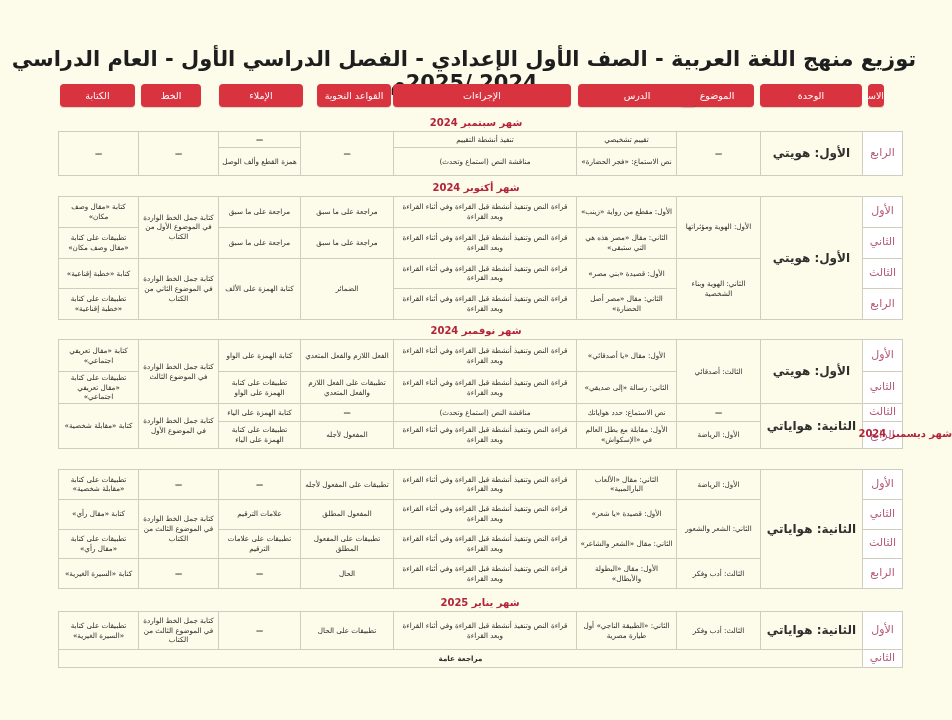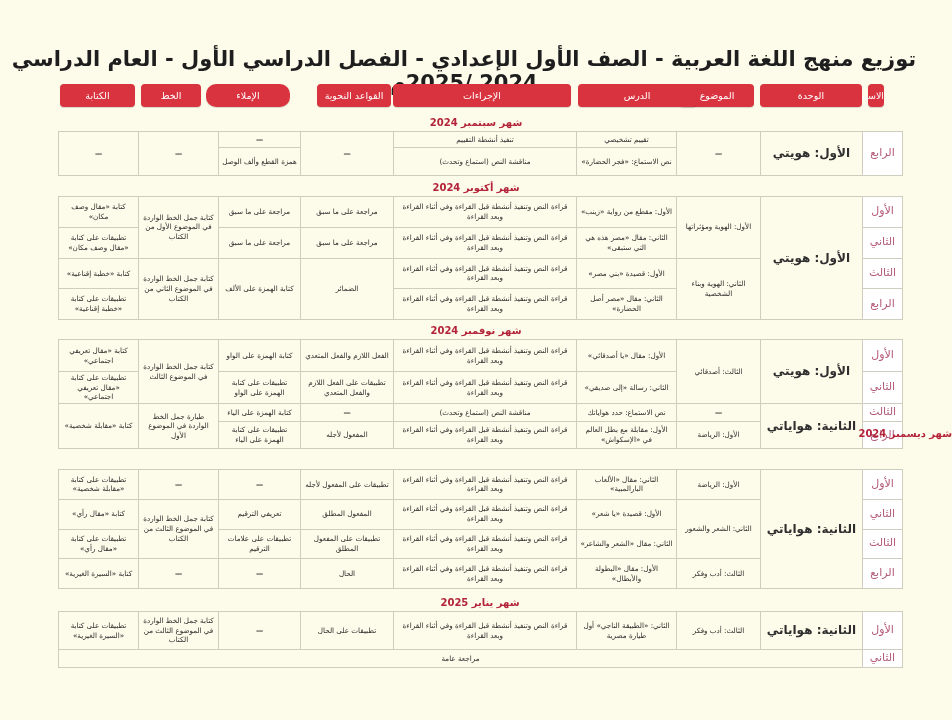--- a/index.html
+++ b/index.html
@@ -47,35 +47,35 @@
     overflow: hidden;
   }
   table.sched td.week {
     background: #fff;
     color: #b45a7a;
     font-size: 11px;
   }
   table.sched td.unit { font-weight: bold; font-size: 12px; }
   .dash { font-weight: bold; font-size: 9px; }
   .review {
-    font-size: 10px; font-weight: normal; letter-spacing: 1px; margin-left: 36px;
+    font-size: 10px; font-weight: bold; letter-spacing: 1px; margin-left: 36px;
   }
 </style>
 </head>
 <body>
 
 <div class="title">توزيع منهج اللغة العربية - الصف الأول الإعدادي - الفصل الدراسي الأول - العام الدراسي 2024 /2025م</div>
 
 <div class="hdr" style="left:868px;width:16px;">الاسبوع</div>
 <div class="hdr" style="left:760px;width:102px;">الوحدة</div>
 <div class="hdr" style="left:680px;width:74px;">الموضوع</div>
 <div class="hdr" style="left:578px;width:118px;">الدرس</div>
 <div class="hdr" style="left:393px;width:178px;">الإجراءات</div>
 <div class="hdr" style="left:317px;width:74px;">القواعد النحوية</div>
-<div class="hdr" style="left:206px;width:84px;border-radius:10px;">الإملاء</div>
+<div class="hdr" style="left:219px;width:84px;">الإملاء</div>
 <div class="hdr" style="left:141px;width:60px;">الخط</div>
 <div class="hdr" style="left:60px;width:75px;">الكتابة</div>
 
 <div class="month" style="top:117px;">شهر سبتمبر 2024</div>
 <table class="sched" style="top:131px;height:45px;">
   <colgroup>
     <col style="width:40px">
       <col style="width:102px">
       <col style="width:84px">
       <col style="width:100px">
@@ -191,21 +191,21 @@
     <td>تطبيقات على كتابة «مقال تعريفي اجتماعي»</td>
   </tr>
   <tr style="height:14px;">
     <td class="week">الثالث</td>
     <td class="unit" rowspan="2">الثانية: هواياتي</td>
     <td class="dash">—</td>
     <td>نص الاستماع: حدد هواياتك</td>
     <td>مناقشة النص (استماع وتحدث)</td>
     <td class="dash">—</td>
     <td>كتابة الهمزة على الياء</td>
-    <td rowspan="2">طيارة جمل الخط الواردة في الموضوع الأول</td>
+    <td rowspan="2">كتابة جمل الخط الواردة في الموضوع الأول</td>
     <td rowspan="2">كتابة «مقابلة شخصية»</td>
   </tr>
   <tr>
     <td class="week">الرابع</td>
     <td>الأول: الرياضة</td>
     <td>الأول: مقابلة مع بطل العالم في «الإسكواش»</td>
     <td>قراءة النص وتنفيذ أنشطة قبل القراءة وفي أثناء القراءة وبعد القراءة</td>
     <td>المفعول لأجله</td>
     <td>تطبيقات على كتابة الهمزة على الياء</td>
   </tr>
@@ -236,21 +236,21 @@
     <td class="dash">—</td>
     <td class="dash">—</td>
     <td>تطبيقات على كتابة «مقابلة شخصية»</td>
   </tr>
   <tr>
     <td class="week">الثاني</td>
     <td rowspan="2">الثاني: الشعر والشعور</td>
     <td>الأول: قصيدة «يا شعر»</td>
     <td>قراءة النص وتنفيذ أنشطة قبل القراءة وفي أثناء القراءة وبعد القراءة</td>
     <td>المفعول المطلق</td>
-    <td>تعريفي الترقيم</td>
+    <td>علامات الترقيم</td>
     <td rowspan="2">كتابة جمل الخط الواردة في الموضوع الثالث من الكتاب</td>
     <td>كتابة «مقال رأي»</td>
   </tr>
   <tr>
     <td class="week">الثالث</td>
     <td>الثاني: مقال «الشعر والشاعر»</td>
     <td>قراءة النص وتنفيذ أنشطة قبل القراءة وفي أثناء القراءة وبعد القراءة</td>
     <td>تطبيقات على المفعول المطلق</td>
     <td>تطبيقات على علامات الترقيم</td>
     <td>تطبيقات على كتابة «مقال رأي»</td>

